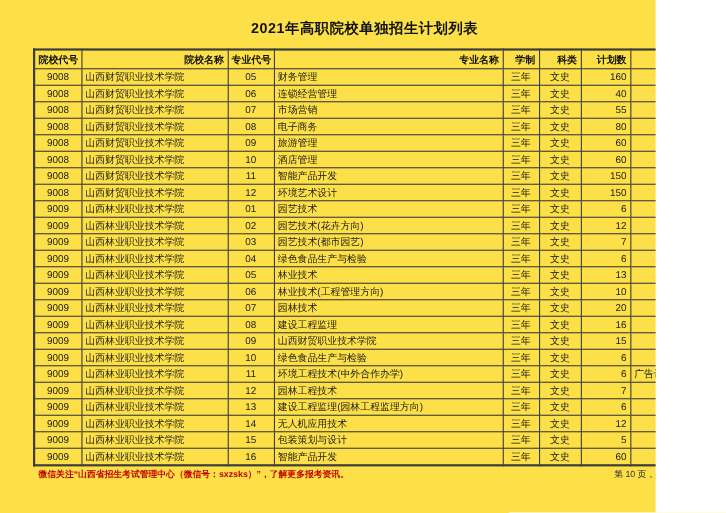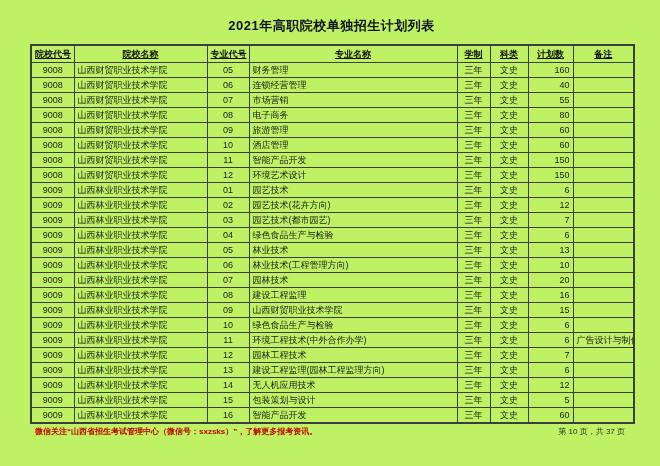--- a/index.html
+++ b/index.html
@@ -3,23 +3,23 @@
 <meta charset="utf-8">
 <style>
   html, body {
     margin: 0;
     padding: 0;
     background: #ffffff;
     font-family: "Liberation Sans", "DejaVu Sans", sans-serif;
   }
   .page {
     position: relative;
-    width: 660px;
+    width: 596px;
     height: 466px;
-    background: #bef264;
+    background: #fde047;
     overflow: hidden;
   }
   .doc-title {
     position: absolute;
     top: 17px;
     left: 30px;
     width: 603px;
     text-align: center;
     font-size: 13px;
     font-weight: bold;
@@ -42,25 +42,24 @@
   table.plan-table td {
     border: 1px solid #3d3d3d;
     height: 14px;
     padding: 0 3px;
     overflow: hidden;
     white-space: nowrap;
     line-height: 14px;
   }
   table.plan-table th {
     font-weight: bold;
-    text-align: center;
+    text-align: right;
     height: 16px;
     font-size: 9px;
     color: #111111;
-    text-decoration: underline;
   }
   table.plan-table td:nth-child(1),
   table.plan-table td:nth-child(3),
   table.plan-table td:nth-child(5),
   table.plan-table td:nth-child(6) { text-align: center; }
   table.plan-table td:nth-child(2),
   table.plan-table td:nth-child(4),
   table.plan-table td:nth-child(8) { text-align: left; }
   table.plan-table td:nth-child(7) { text-align: right; }
   .footer-bar {

